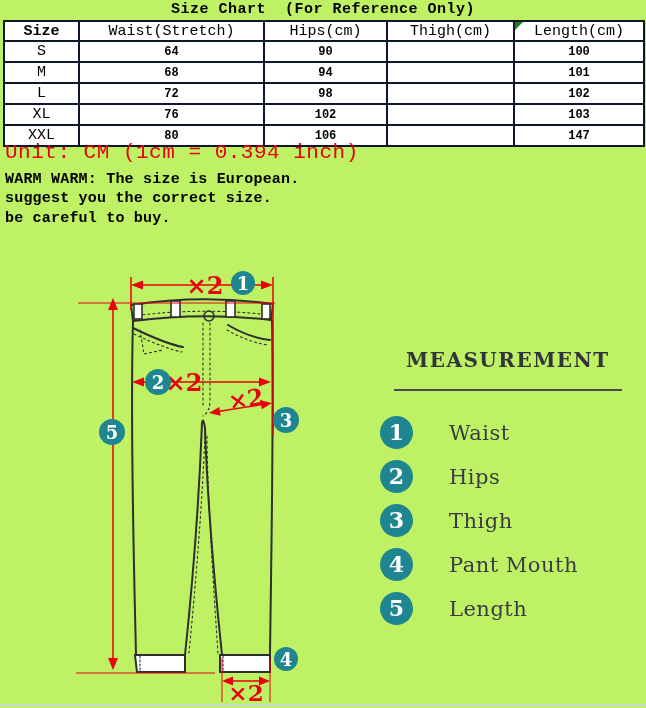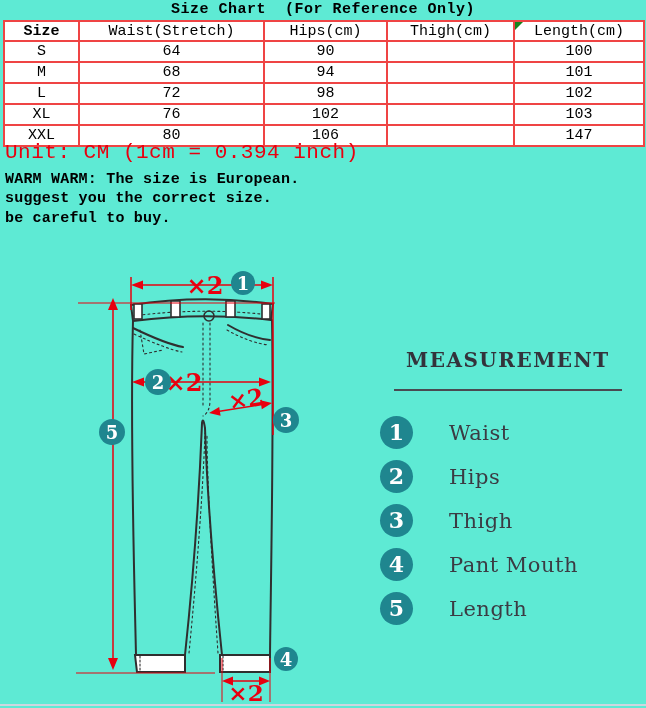--- a/index.html
+++ b/index.html
@@ -1,35 +1,35 @@
 <!DOCTYPE html>
 <html><head>
 <meta charset="utf-8">
 <style>
   html,body{margin:0;padding:0;background:#fff;}
   #stage{
-    position:relative;width:646px;height:708px;background:#5eead4;overflow:hidden;
+    position:relative;width:646px;height:708px;background:#bef264;overflow:hidden;
     font-family:"Liberation Mono","DejaVu Sans Mono",monospace;color:#000;
   }
   
   .chart-title{
     position:absolute;top:1px;left:0;width:100%;text-align:center;
     font-size:15px;font-weight:bold;white-space:pre;letter-spacing:.5px;
   }
   table.size-table{
     position:absolute;top:20px;left:3px;width:640px;table-layout:fixed;
     border-collapse:collapse;background:#fff;
   }
   .size-table td,.size-table th{
-    border:2px solid #ef4444;text-align:center;padding:0;height:19px;
+    border:2px solid #0f172a;text-align:center;padding:0;height:19px;
     font-size:15px;font-weight:normal;overflow:hidden;position:relative;
   }
   .size-table th{height:18px;}
   .size-table th.first{font-weight:bold;}
-  .size-table td.val{font-weight:normal;font-size:15px;}
+  .size-table td.val{font-weight:bold;font-size:12px;}
   .corner-flag{
     position:absolute;top:0;left:0;width:0;height:0;
     border-top:8px solid #17831d;border-right:8px solid transparent;
   }
   
   .unit-note{
     position:absolute;top:141px;left:5px;font-size:21px;font-weight:normal;
     color:#e8000f;letter-spacing:.5px;white-space:pre;
   }
   .tips{position:absolute;top:170px;left:5px;line-height:19.4px;}

